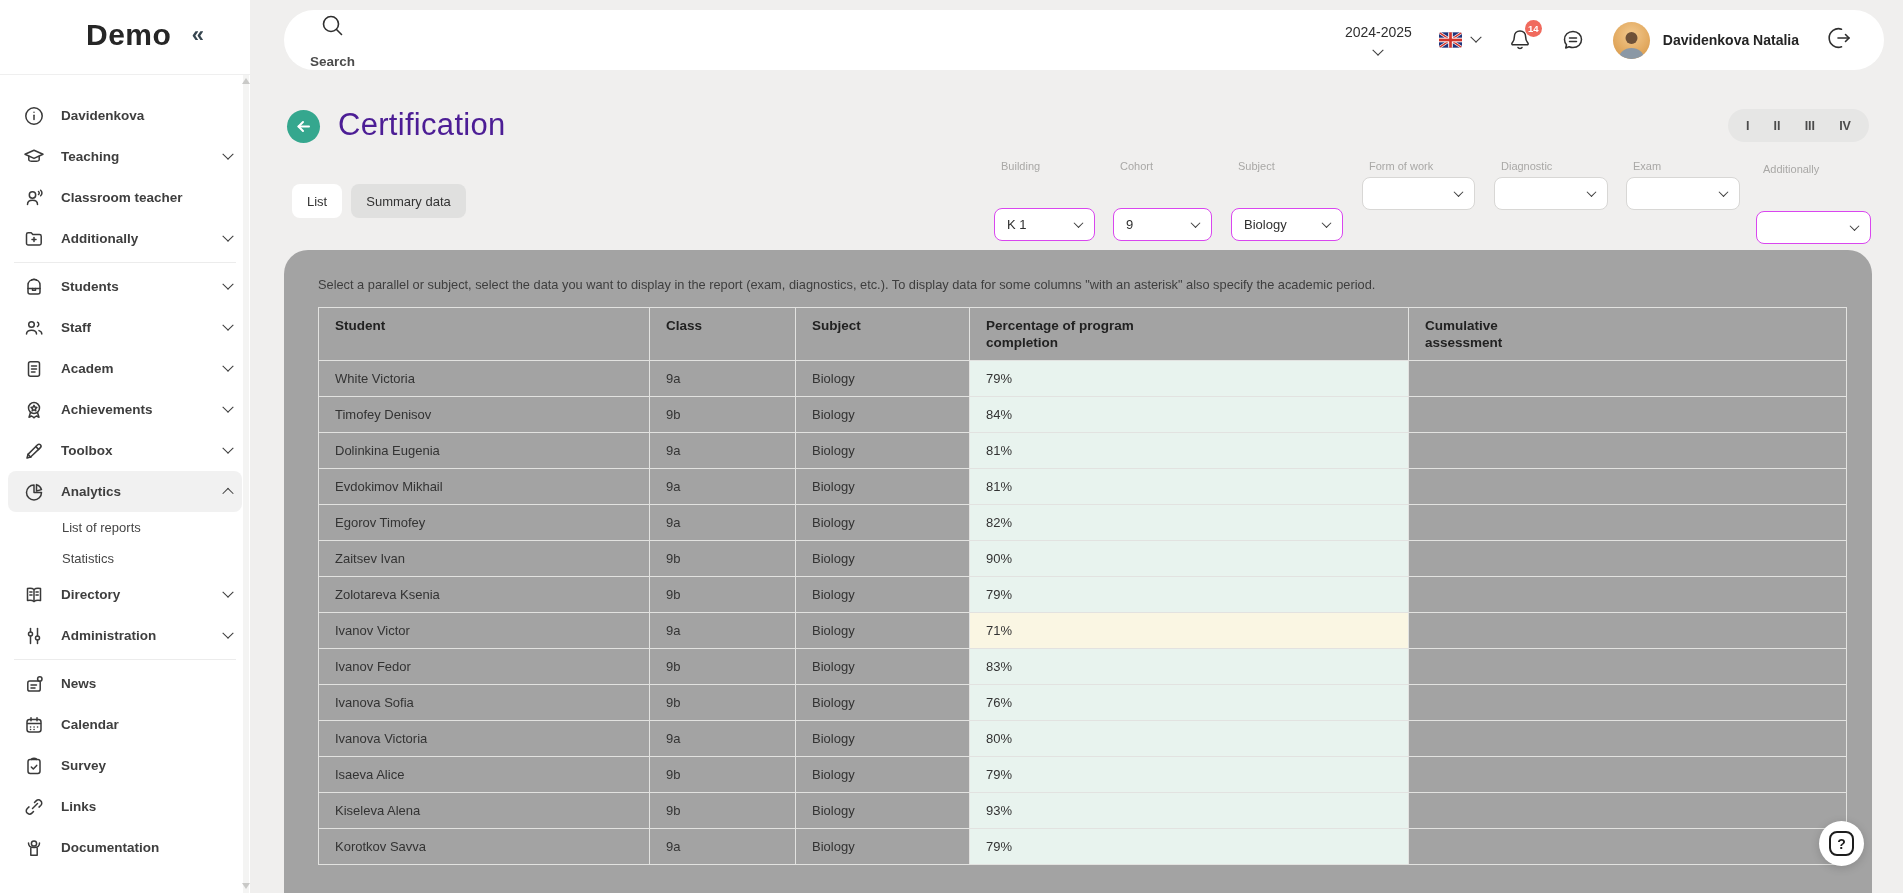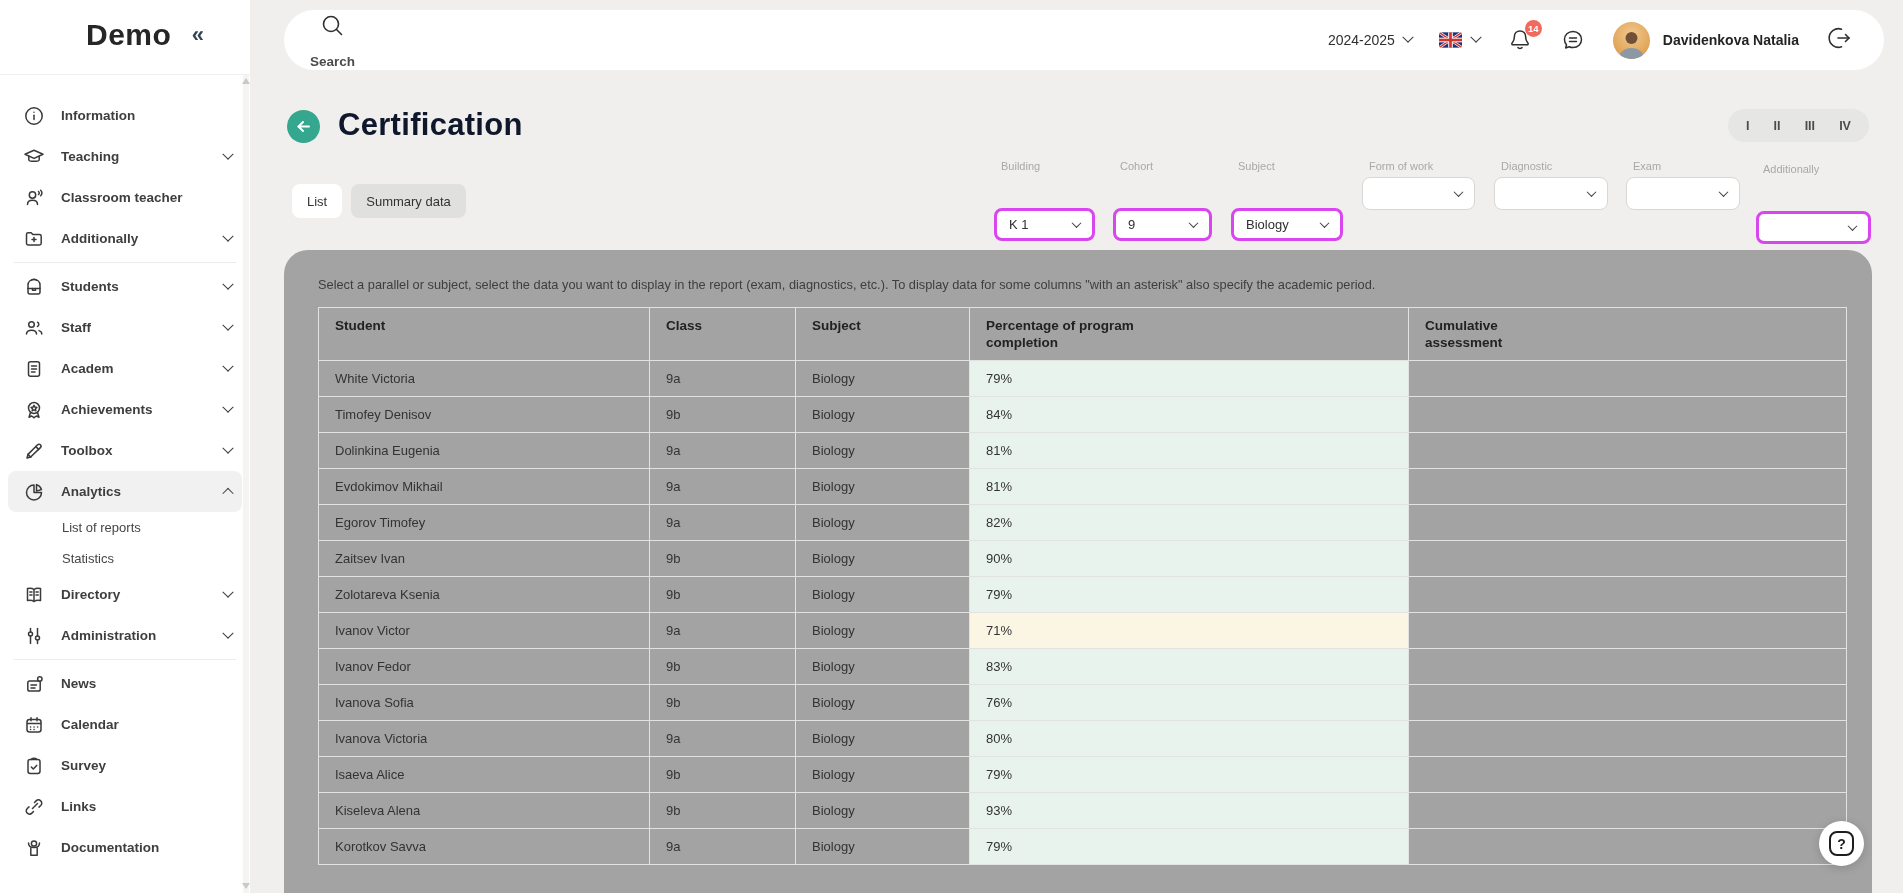--- a/index.html
+++ b/index.html
@@ -29,47 +29,47 @@
   .scroll-arrow { position:absolute; right:0; width:0; height:0; border-left:4px solid transparent; border-right:4px solid transparent; }
   .scroll-arrow.up { top:78px; border-bottom:6px solid #c9c9c7; }
   .scroll-arrow.down { bottom:4px; border-top:6px solid #c9c9c7; }
 
   
   .topbar { position:absolute; left:284px; top:10px; width:1600px; height:60px; background:#fff; border-radius:32px; display:flex; align-items:center; padding:0 30px 0 26px; }
   .search-zone { display:flex; align-items:center; gap:15px;flex-direction:column; }
   .search-zone svg { width:27px; height:27px; stroke:#2f2f2f; fill:none; stroke-width:1.6; stroke-linecap:round; }
   .search-text { font-size:13.5px; font-weight:700; color:#4c4c4c; }
   .topbar-right { margin-left:auto; display:flex; align-items:center; gap:27px; }
-  .year-select { display:flex; align-items:center; gap:9px; font-size:14px; color:#2f2f2f; }
+  .year-select { display:flex; align-items:center; gap:9px; font-size:14px; color:#2f2f2f;flex-direction:column; }
   .lang-select { display:flex; align-items:center; gap:10px; }
   .flag { width:23px; height:16px; border-radius:3px; overflow:hidden; display:block; }
   .icon-btn { position:relative; display:flex; align-items:center; }
   .icon-btn svg { width:26px; height:26px; stroke:#2f2f2f; fill:none; stroke-width:1.5; stroke-linecap:round; stroke-linejoin:round; }
   .badge { position:absolute; top:-7px; right:-9px; min-width:17px; height:17px; border-radius:9px; background:#f06a5d; color:#fff; font-size:9.5px; font-weight:700; display:flex; align-items:center; justify-content:center; padding:0 3px;text-align:center; }
   .avatar { width:37px; height:37px; border-radius:50%; background:radial-gradient(circle at 50% 35%, #f2c98e 0%, #e2a95f 60%, #cf9246 100%); overflow:hidden; position:relative; }
   .avatar svg { position:absolute; left:0; top:3px; width:37px; height:37px; }
   .user-name { font-size:14px; font-weight:700; color:#242424; }
   .logout svg { width:28px; height:28px; stroke:#2f2f2f; fill:none; stroke-width:1.6; stroke-linecap:round; stroke-linejoin:round; }
 
   
   .back-btn { position:absolute; left:287px; top:110px; width:33px; height:33px; border-radius:50%; background:#35a78e; display:flex; align-items:center; justify-content:center; }
   .back-btn svg { width:17px; height:17px; stroke:#fff; fill:none; stroke-width:2; stroke-linecap:round; stroke-linejoin:round; }
-  .page-title { position:absolute; left:338px; top:107px; font-size:31px; font-weight:700; color:#0f172a; letter-spacing:.3px; }
+  .page-title { position:absolute; left:338px; top:107px; font-size:31px; font-weight:400; color:#4c1d95; letter-spacing:.3px; }
   .quarter-tabs { position:absolute; left:1728px; top:109px; width:141px; height:33px; background:#e6e6e5; border-radius:17px; display:flex; align-items:center; justify-content:space-around; padding:0 6px; }
   .quarter-tab { font-size:12.5px; font-weight:700; color:#4c4c4c; padding:4px 6px; }
 
   .view-toggle { position:absolute; left:292px; top:184px; display:flex; gap:9px; }
   .view-btn { height:34px; display:flex; align-items:center; padding:0 15px; border-radius:8px; font-size:13px; color:#333; background:#fff; }
   .view-btn.active { background:#e0e0df; }
 
   
   .filter { position:absolute; top:160px; }
   .filter-label { font-size:11px; color:#a9a8a6; margin:0 0 5px 7px; white-space:nowrap; }
   .filter-box { height:33px; background:#fff; border-radius:8px; display:flex; align-items:center; padding:0 12px; }
-  .filter-box.teal { border:3px solid #d946ef;margin-top:36px; }
+  .filter-box.teal { border:1px solid #d946ef;margin-top:36px; }
   .filter-box.gray { border:1px solid #d8d7d5; }
   .filter-value { font-size:13px; color:#2f2f2f; }
   .filter-chev { margin-left:auto; width:7px; height:7px; border-right:1.6px solid #3c3c3c; border-bottom:1.6px solid #3c3c3c; transform:rotate(45deg) translate(-1px,-1px); }
   .f-building { left:994px; } .f-building .filter-box { width:101px; }
   .f-cohort   { left:1113px; } .f-cohort .filter-box { width:99px; }
   .f-subject  { left:1231px; } .f-subject .filter-box { width:112px; }
   .f-formwork { left:1362px; } .f-formwork .filter-box { width:113px; }
   .f-diagnostic { left:1494px; } .f-diagnostic .filter-box { width:114px; }
   .f-exam     { left:1626px; } .f-exam .filter-box { width:114px; }
   .f-additionally { left:1756px; top:163px; } .f-additionally .filter-box { width:115px; }
@@ -99,21 +99,21 @@
   <div class="nav" data-interactable="false">
 
     <div class="nav-item" data-interactable="true">
       <span class="nav-icon" data-interactable="false">
         <svg viewBox="0 0 22 22">
             <circle cx="11" cy="11" r="8.2"></circle>
             <line x1="11" y1="10.2" x2="11" y2="14.6"></line>
             <line x1="11" y1="7.2" x2="11" y2="7.3"></line>
           </svg>
       </span>
-      <span class="nav-label" data-interactable="false">Information</span>
+      <span class="nav-label" data-interactable="false">Davidenkova</span>
     </div>
 
     <div class="nav-item" data-interactable="true">
       <span class="nav-icon" data-interactable="false">
         <svg viewBox="0 0 22 22">
             <path d="M2 8.3 L11 4.2 L20 8.3 L11 12.4 Z"></path>
             <path d="M5.8 10.3 v3.4 c0 2.2 10.4 2.2 10.4 0 v-3.4"></path>
           </svg>
       </span>
       <span class="nav-label" data-interactable="false">Teaching</span>

